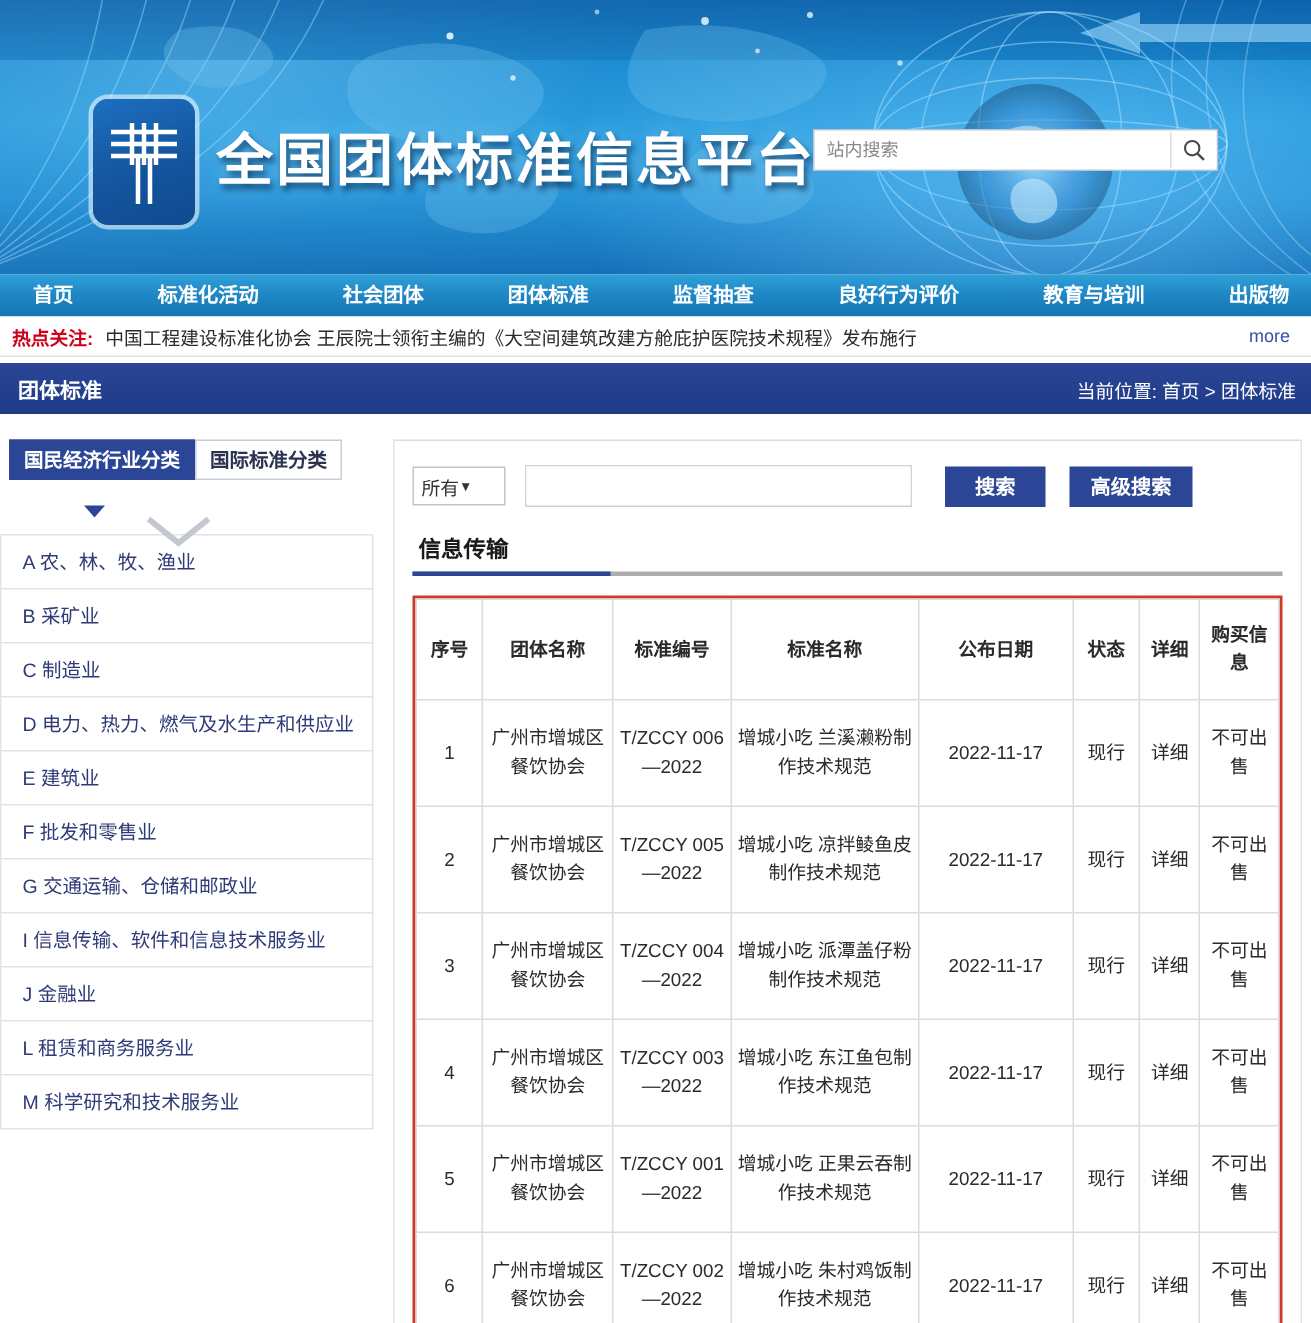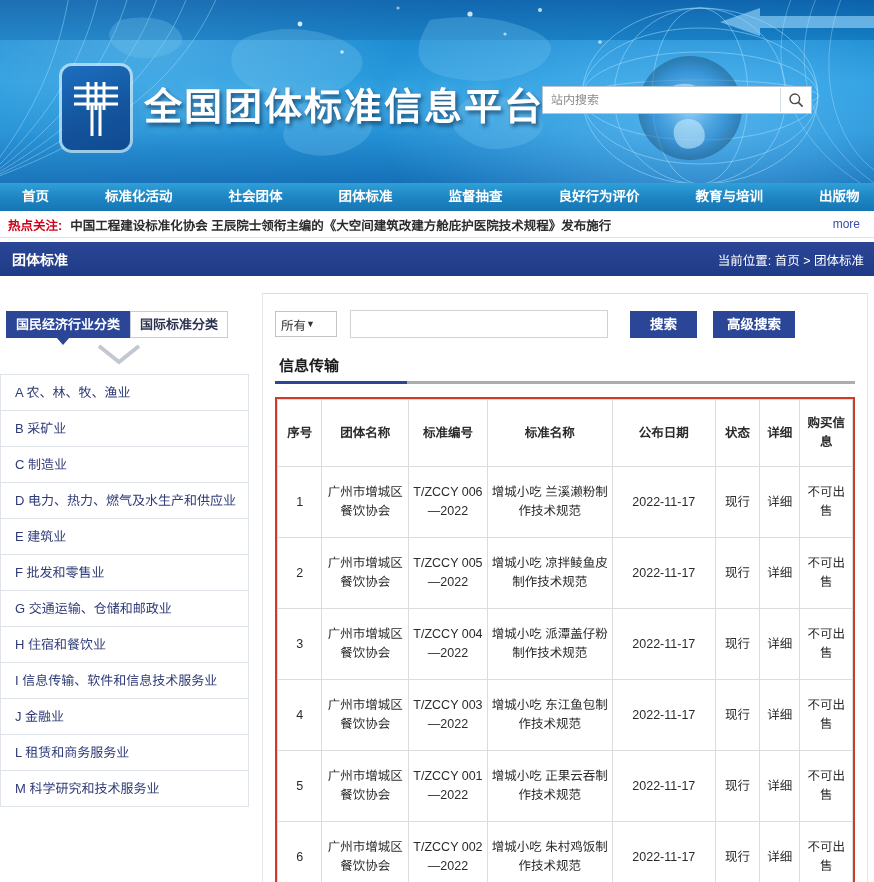--- a/index.html
+++ b/index.html
@@ -67,38 +67,38 @@
   }
   .nav a:first-child{margin-left:8px;}
 
   
   .hotbar{
     position:relative;width:874px;height:26px;background:#ffffff;
     border-bottom:1px solid #e2e2e2;
     display:flex;align-items:center;font-size:12.5px;
   }
   .hotbar .hot-label{color:#d0021b;font-weight:bold;margin-left:8px;white-space:nowrap;}
-  .hotbar .hot-text{color:#2b2b2b;margin-left:8px;white-space:nowrap;overflow:hidden;font-weight:bold;}
+  .hotbar .hot-text{color:#2b2b2b;margin-left:8px;white-space:nowrap;overflow:hidden;}
   .hotbar .more{margin-left:auto;margin-right:14px;color:#3a4da8;font-size:12px;text-decoration:none;}
 
   
   .crumbbar{
     position:relative;width:874px;height:34px;margin-top:4px;
     background:linear-gradient(180deg,#2b4696 0%,#1f3a86 100%);
     display:flex;align-items:center;color:#fff;
   }
   .crumbbar .ctitle{margin-left:12px;font-size:14px;font-weight:bold;}
   .crumbbar .cpath{margin-left:auto;margin-right:10px;font-size:12.5px;}
 
   
   .content{position:relative;width:874px;display:flex;align-items:flex-start;padding-top:17px;}
 
   
   .sidebar{width:249px;flex:0 0 249px;position:relative;}
-  .tabs{display:flex;align-items:flex-end;padding-left:6px;height:27px;margin-top:18px;}
+  .tabs{display:flex;align-items:flex-end;padding-left:6px;height:27px;}
   .tab{
     font-size:13px;font-weight:bold;height:25px;line-height:25px;padding:0 9px;
     border:1px solid #c8ccd6;background:#ffffff;color:#2b3350;white-space:nowrap;cursor:pointer;
   }
   .tab.active{background:#2b4696;border-color:#2b4696;color:#ffffff;}
   .tab-caret{
     position:absolute;left:56px;top:44px;width:0;height:0;
     border-left:7px solid transparent;border-right:7px solid transparent;
     border-top:8px solid #2b4696;
   }
@@ -292,21 +292,20 @@
       </div>
 
       <div class="cat-list">
         <div class="cat-item">A 农、林、牧、渔业</div>
         <div class="cat-item">B 采矿业</div>
         <div class="cat-item">C 制造业</div>
         <div class="cat-item">D 电力、热力、燃气及水生产和供应业</div>
         <div class="cat-item">E 建筑业</div>
         <div class="cat-item">F 批发和零售业</div>
         <div class="cat-item">G 交通运输、仓储和邮政业</div>
-        <div class="cat-item">H 住宿和餐饮业</div>
         <div class="cat-item">I 信息传输、软件和信息技术服务业</div>
         <div class="cat-item">J 金融业</div>
         <div class="cat-item">L 租赁和商务服务业</div>
         <div class="cat-item">M 科学研究和技术服务业</div>
       </div>
     </div>
 
     <div class="main">
 
       <div class="filterbar">

